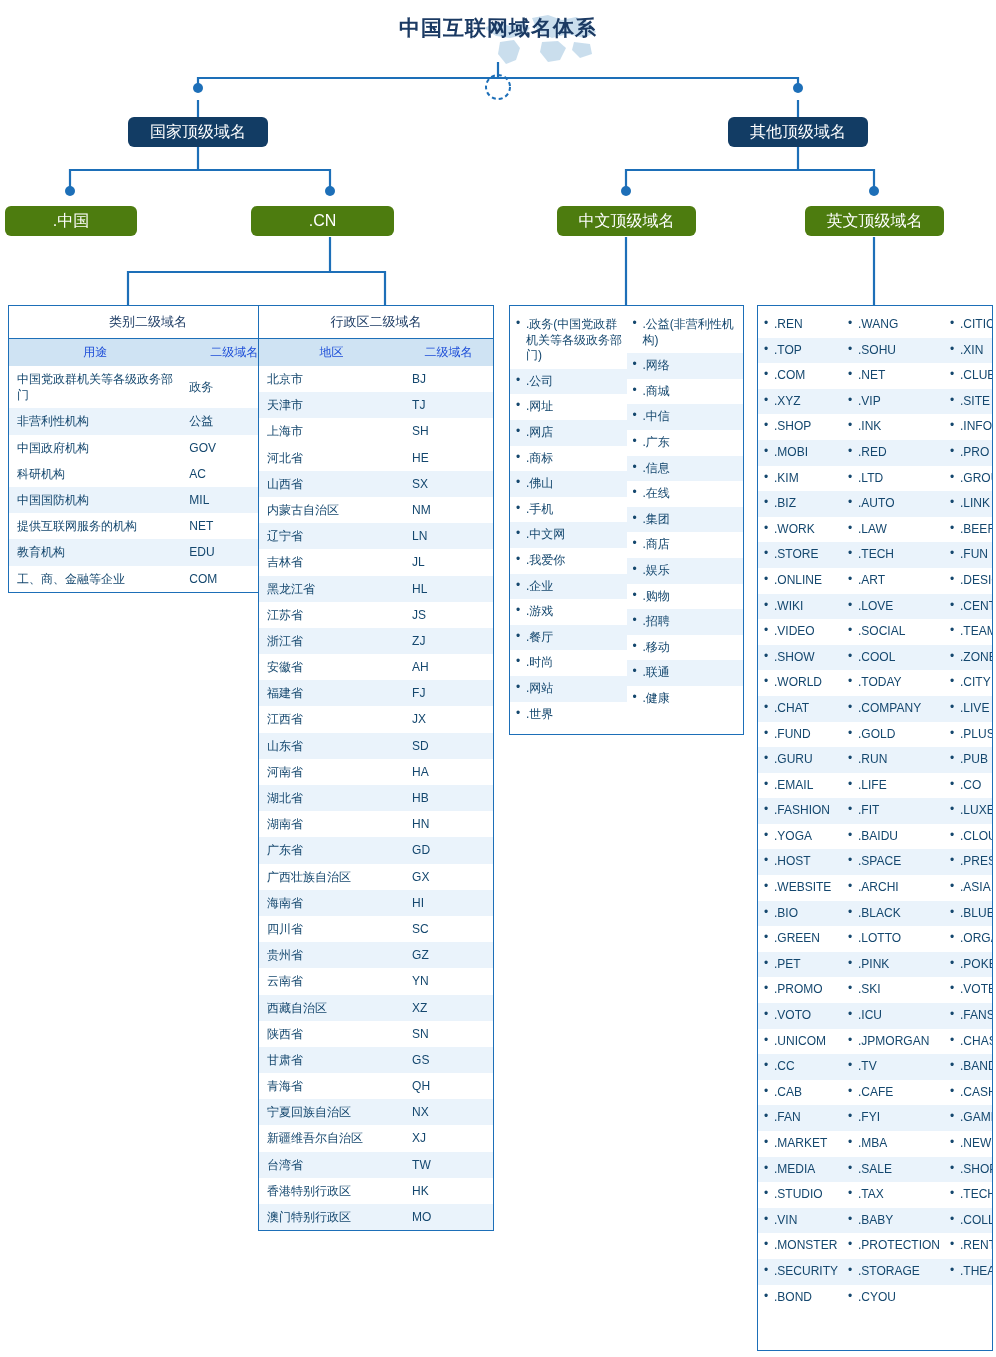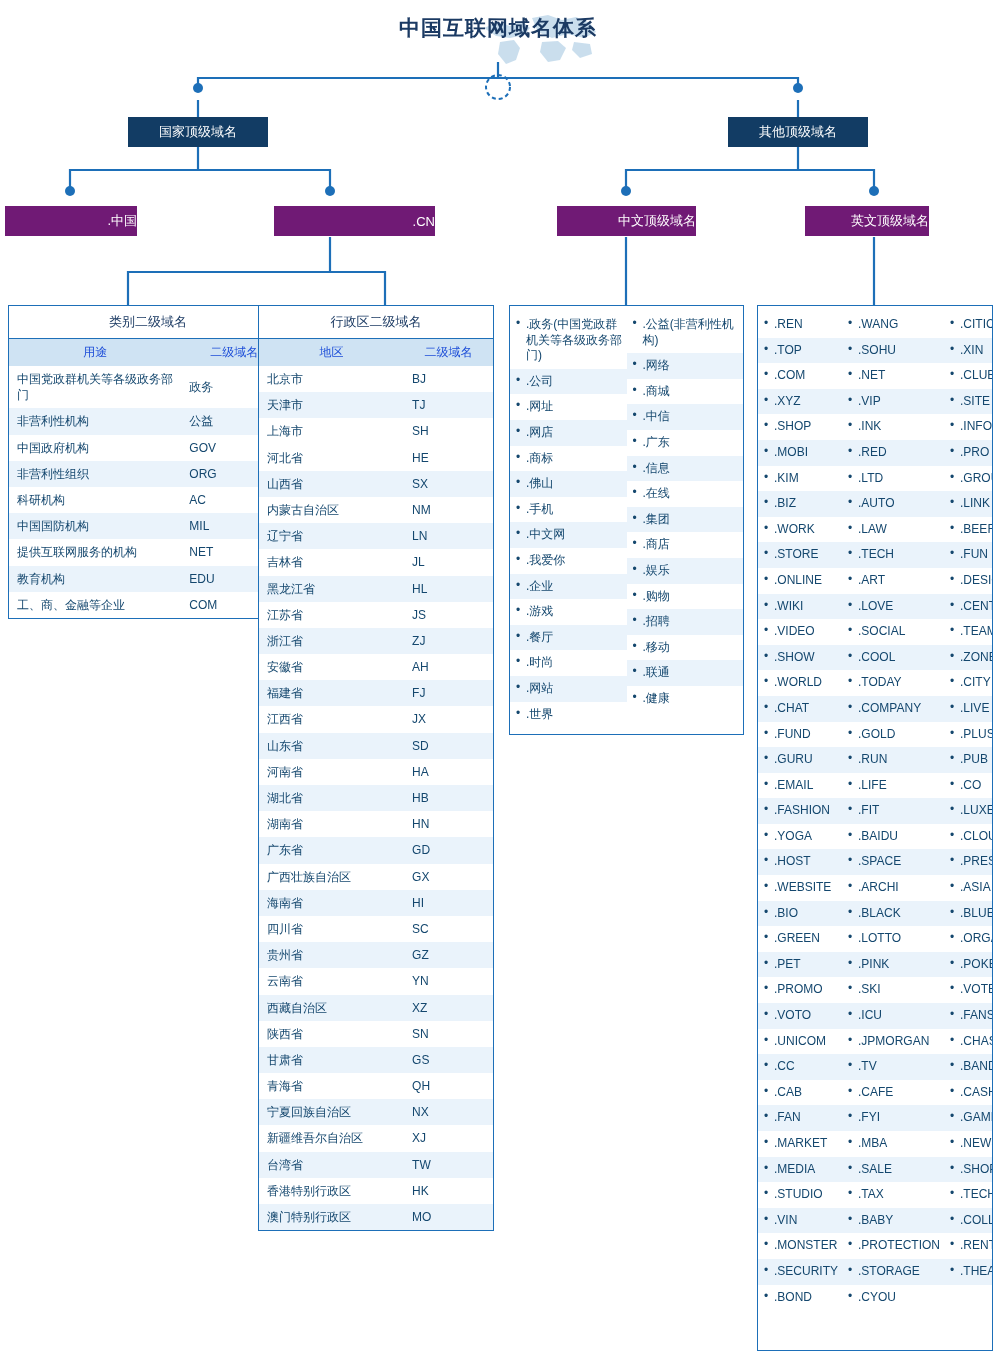--- a/index.html
+++ b/index.html
@@ -40,35 +40,35 @@
   #connectors {
     position: absolute;
     left: 0; top: 0;
     width: 996px; height: 1357px;
     pointer-events: none;
   }
   
   .node {
     position: absolute;
     color: #ffffff;
-    font-size: 13px;
+    font-size: 16px;
     display: flex;
     align-items: center;
     justify-content: center;
     text-align: center;
     z-index: 2;
+    border-radius: 6px;
   }
   .node.lvl2 {
     background: #123c64;
     height: 30px;
   }
   .node.lvl3 {
-    background: #701a75;
+    background: #4d7c0f;
     height: 30px;
-    justify-content: flex-end;
   }
   
   .tbl-box {
     position: absolute;
     border: 1px solid #1d6fb8;
     background: #ffffff;
     z-index: 2;
   }
   .tbl-title {
     text-align: center;
@@ -207,27 +207,27 @@
   <div class="node lvl2" style="left:128px; top:117px; width:140px;">
     <span>国家顶级域名</span>
   </div>
   <div class="node lvl2" style="left:728px; top:117px; width:140px;">
     <span>其他顶级域名</span>
   </div>
 
   <div class="node lvl3" style="left:5px; top:206px; width:132px;">
     <span>.中国</span>
   </div>
-  <div class="node lvl3" style="left:274px; top:206px; width:161px;">
+  <div class="node lvl3" style="left:251px; top:206px; width:143px;">
     <span>.CN</span>
   </div>
   <div class="node lvl3" style="left:557px; top:206px; width:139px;">
     <span>中文顶级域名</span>
   </div>
-  <div class="node lvl3" style="left:805px; top:206px; width:124px;">
+  <div class="node lvl3" style="left:805px; top:206px; width:139px;">
     <span>英文顶级域名</span>
   </div>
 
   <div class="tbl-box" style="left:8px; top:305px; width:280px;">
     <div class="tbl-title">类别二级域名</div>
     <table class="grid">
       <thead>
         <tr>
           <th style="width:62%">用途</th>
           <th class="sep-v">二级域名</th>
@@ -238,24 +238,20 @@
             <td>中国党政群机关等各级政务部门</td>
             <td class="code sep-v">政务</td>
           </tr>
           <tr class="alt">
             <td>非营利性机构</td>
             <td class="code sep-v">公益</td>
           </tr>
           <tr>
             <td>中国政府机构</td>
             <td class="code sep-v">GOV</td>
-          </tr>
-          <tr class="alt">
-            <td>非营利性组织</td>
-            <td class="code sep-v">ORG</td>
           </tr>
           <tr>
             <td>科研机构</td>
             <td class="code sep-v">AC</td>
           </tr>
           <tr class="alt">
             <td>中国国防机构</td>
             <td class="code sep-v">MIL</td>
           </tr>
           <tr>

